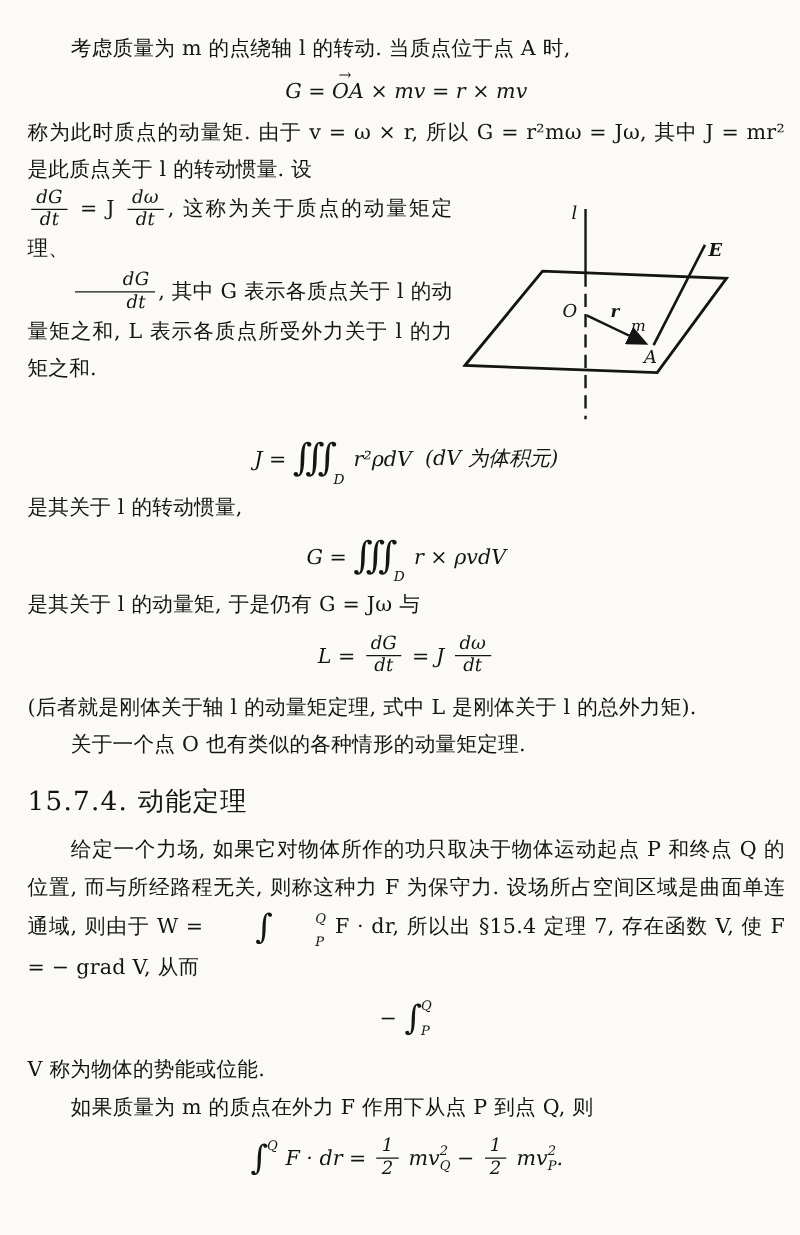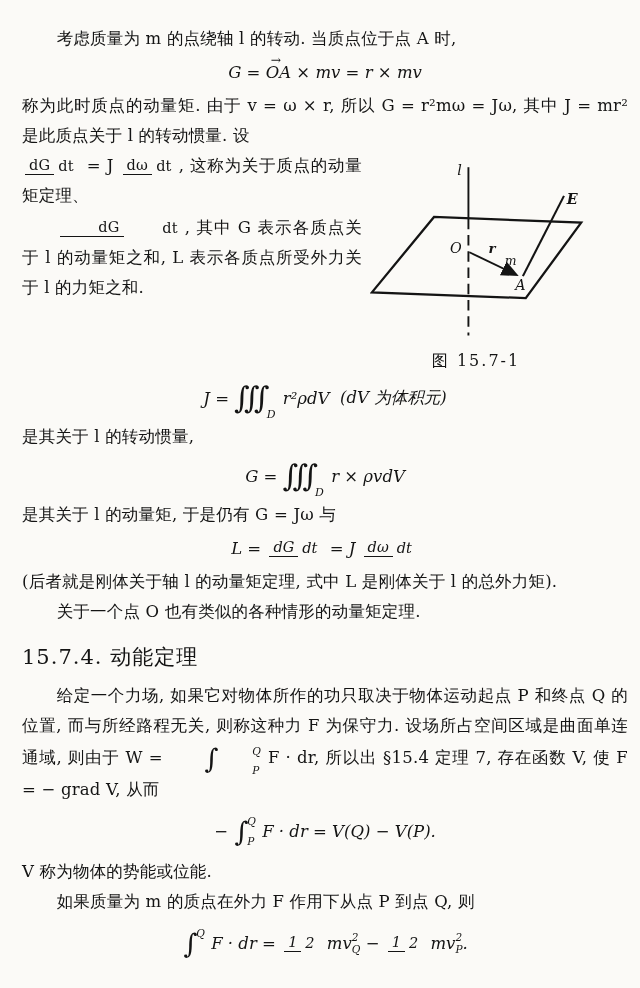--- a/index.html
+++ b/index.html
@@ -22,24 +22,25 @@
     display:flex;
     justify-content:center;
     align-items:center;
     font-style:italic;
     margin:9px 0;
     white-space:pre;
   }
   
   .frac {
     display:inline-flex;
-    flex-direction:row;
+    flex-direction:column;
     vertical-align:middle;
     text-align:center;
     line-height:1.05;
+    font-style:italic;
     font-size:14.5px;
     margin:0 3px;
   }
   .frac .num { border-bottom:1.4px solid #141414; padding:0 4px 1px; }
   .frac .den { padding:1px 4px 0; }
   
   .bigint { font-style:normal; font-size:30px; line-height:1; letter-spacing:-2px; }
   .int-sub { font-size:11px; font-style:italic; align-self:flex-end; margin:0 2px 0 -1px; transform:translateY(8px); display:inline-block; }
   
   .intwrap { display:inline-flex; align-items:center; vertical-align:middle; margin:0 1px; }
@@ -105,21 +106,20 @@
       </defs>
       <line x1="104" y1="103" x2="152" y2="126" stroke="#141414" stroke-width="2" marker-end="url(#ah)"></line>
 
       <text x="96" y="22" font-size="15" font-style="italic" text-anchor="end" fill="#141414">l</text>
       <text x="96" y="104" font-size="15" font-style="italic" text-anchor="end" fill="#141414">O</text>
       <text x="124" y="104" font-size="14" font-style="italic" font-weight="bold" fill="#141414">r</text>
       <text x="141" y="116" font-size="13" font-style="italic" fill="#141414">m</text>
       <text x="152" y="143" font-size="15" font-style="italic" fill="#141414">A</text>
       <text x="206" y="53" font-size="15" font-style="italic" font-weight="bold" fill="#141414">E</text>
     </svg>
-    <div class="fig-caption">图  15.7-1</div>
   </div>
 
   <p class="para"><span class="frac">
         <span class="num">dG</span>
         <span class="den">dt</span>
       </span><span> = J </span><span class="frac">
         <span class="num">dω</span>
         <span class="den">dt</span>
       </span><span>, 这称为关于质点的动量矩定理、</span></p>
 
@@ -148,18 +148,18 @@
 <h2 class="section">15.7.4. 动能定理</h2>
 
 <p class="para indent"><span>给定一个力场, 如果它对物体所作的功只取决于物体运动起点 P 和终点 Q 的位置, 而与所经路程无关, 则称这种力 F 为保守力. 设场所占空间区域是曲面单连通域, 则由于 W = </span><span class="intwrap">
       <span class="intsign">∫</span>
       <span class="intbounds">
         <span>Q</span>
         <span>P</span>
       </span>
     </span><span> F · dr, 所以出 §15.4 定理 7, 存在函数 V, 使 F = − grad V, 从而</span></p>
 
-<div class="formula"><span>− </span><span class="intwrap"><span class="intsign">∫</span><span class="intbounds"><span>Q</span><span>P</span></span></span><span> F · dr = V(Q) − V(P).</span></div>
+<div class="formula"><span>− </span><span class="intwrap"><span class="intsign">∫</span><span class="intbounds"><span>Q</span><span>P</span></span></span></div>
 
 <p class="para"><span>V 称为物体的势能或位能.</span></p>
 <p class="para indent"><span>如果质量为 m 的质点在外力 F 作用下从点 P 到点 Q, 则</span></p>
 
 <div class="formula"><span class="intwrap"><span class="intsign">∫</span><span class="intbounds"><span>Q</span></span></span><span> F · dr = </span><span class="frac"><span class="num">1</span><span class="den">2</span></span><span> mv</span><span class="ss"><span>2</span><span>Q</span></span><span> − </span><span class="frac"><span class="num">1</span><span class="den">2</span></span><span> mv</span><span class="ss"><span>2</span><span>P</span></span><span>.</span></div>
 
 </body></html>

